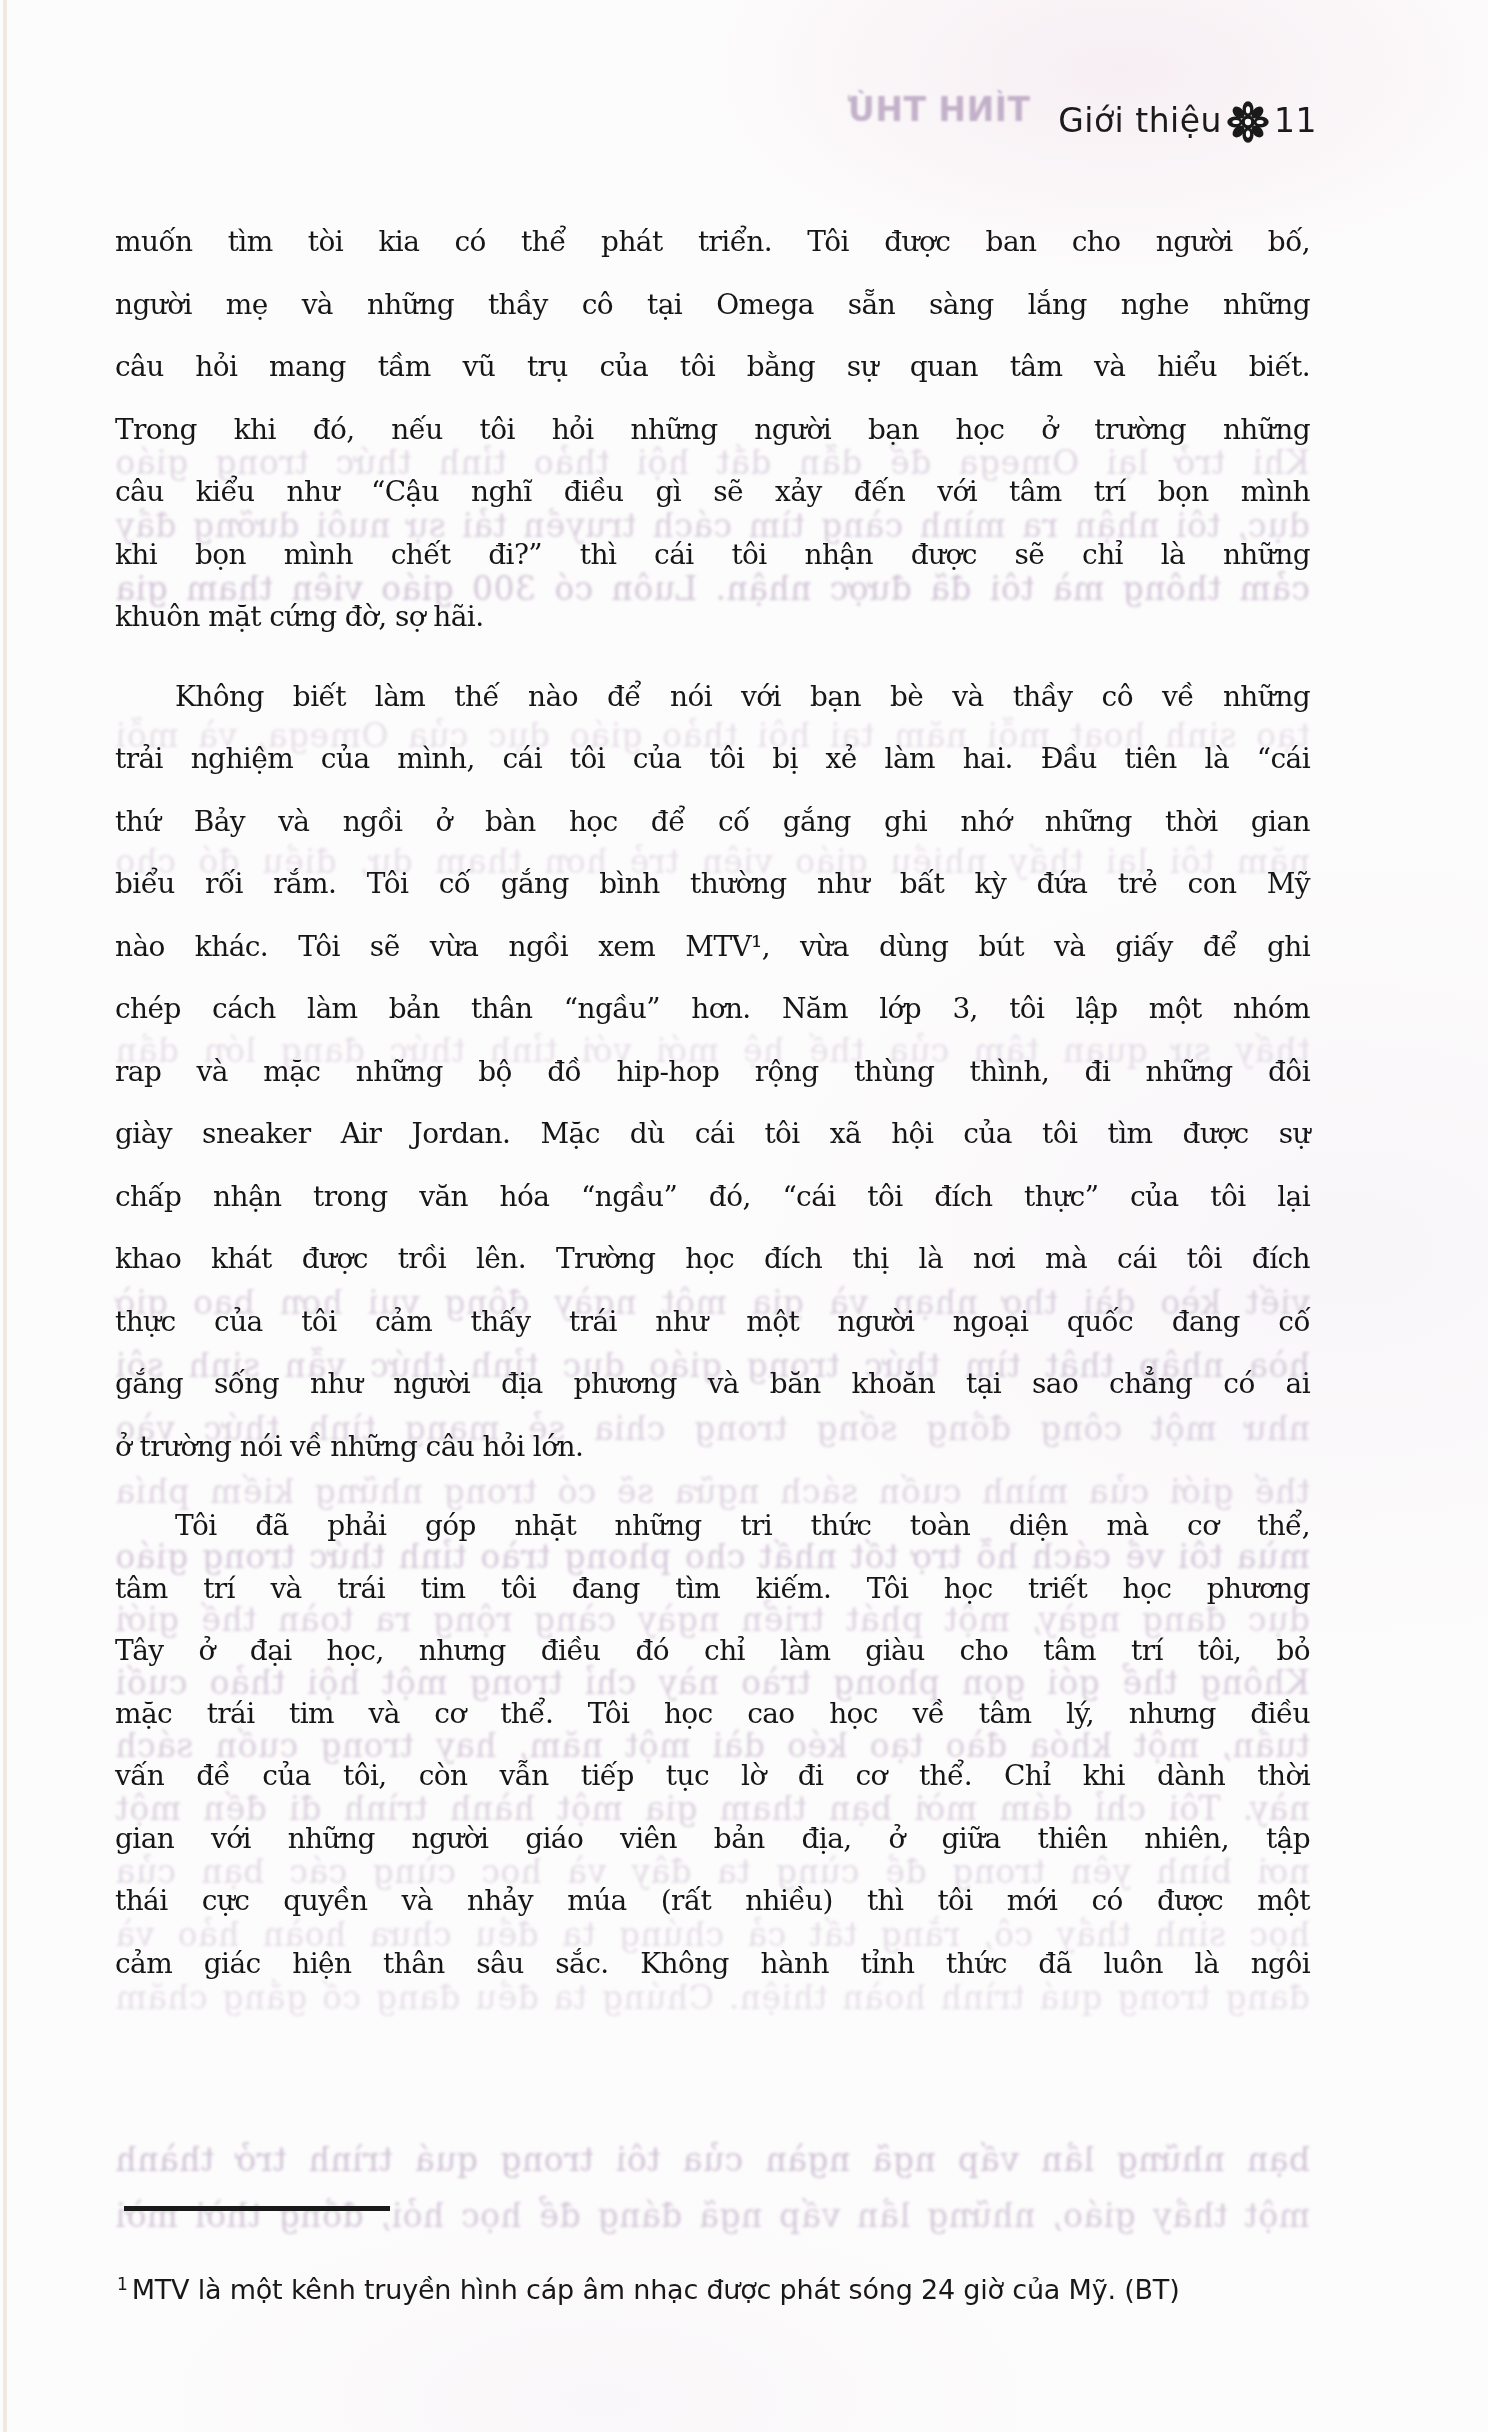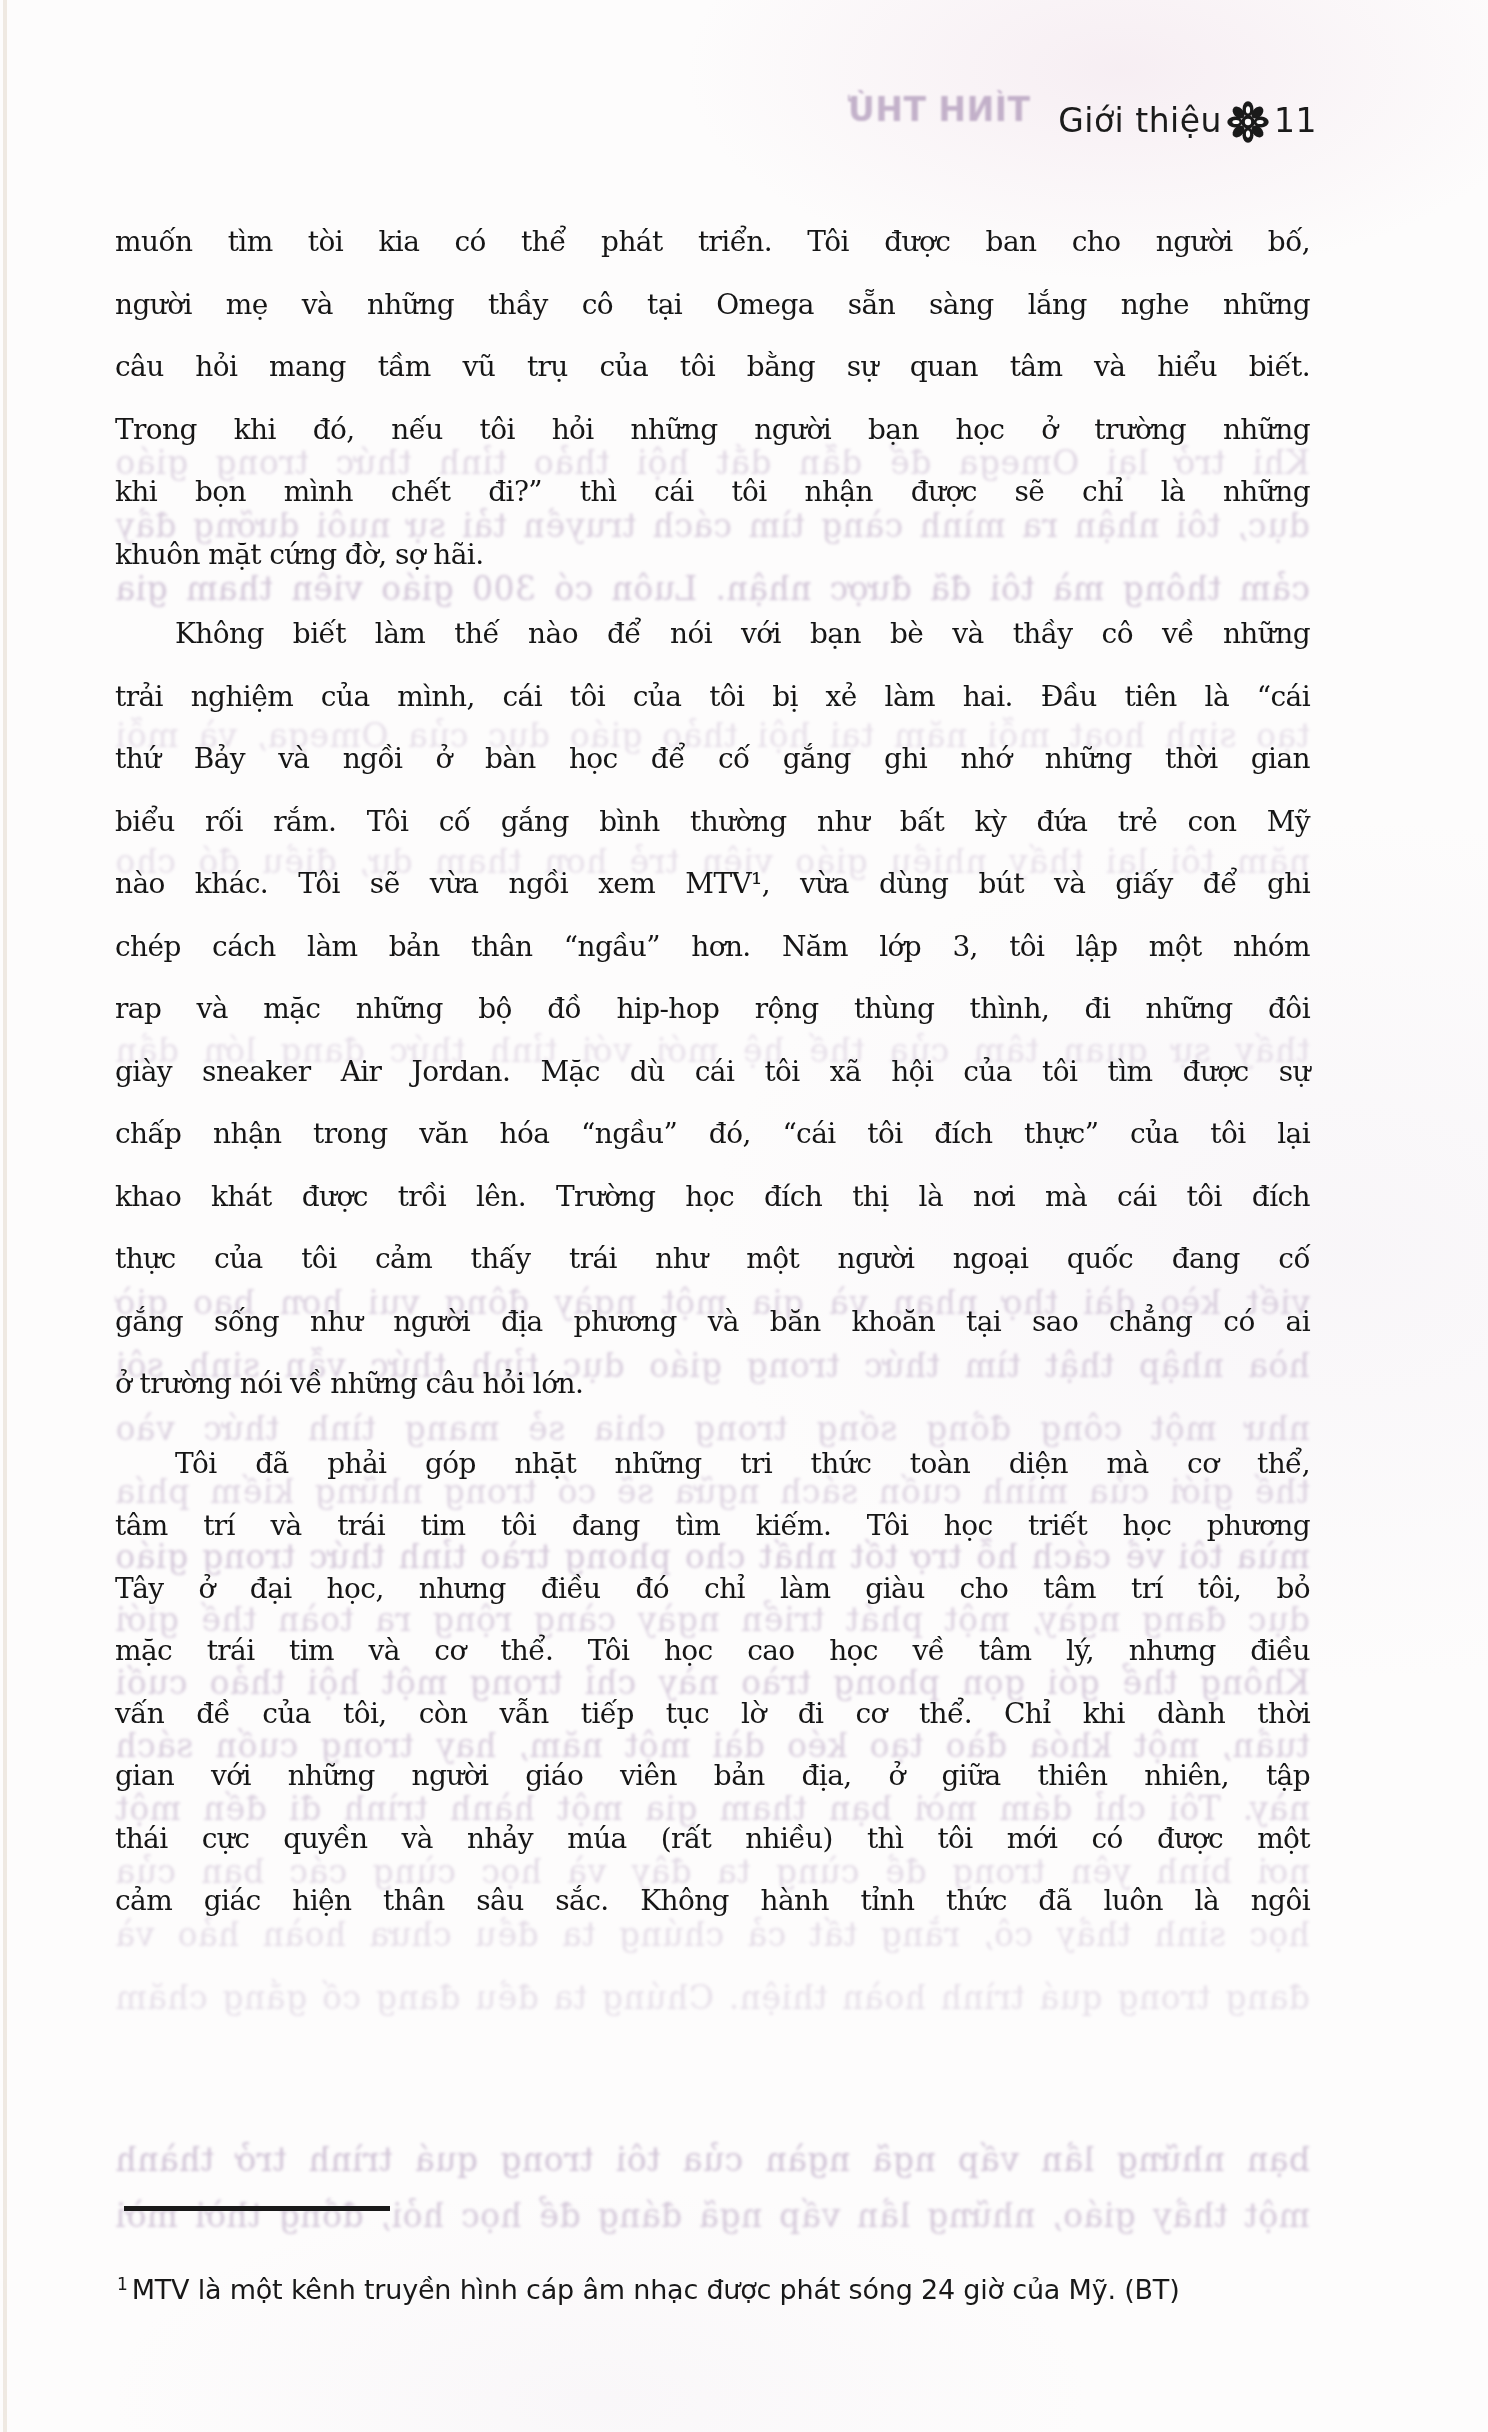--- a/index.html
+++ b/index.html
@@ -123,20 +123,21 @@
     </svg>
     <span>11</span>
   </div>
 
   <div class="content">
       <div class="para">
         <div class="line">muốn tìm tòi kia có thể phát triển. Tôi được ban cho người bố,</div>
         <div class="line">người mẹ và những thầy cô tại Omega sẵn sàng lắng nghe những</div>
         <div class="line">câu hỏi mang tầm vũ trụ của tôi bằng sự quan tâm và hiểu biết.</div>
         <div class="line">Trong khi đó, nếu tôi hỏi những người bạn học ở trường những</div>
+        <div class="line">câu kiểu như “Cậu nghĩ điều gì sẽ xảy đến với tâm trí bọn mình</div>
         <div class="line">khi bọn mình chết đi?” thì cái tôi nhận được sẽ chỉ là những</div>
         <div class="line no-j">khuôn mặt cứng đờ, sợ hãi.</div>
       </div>
       <div class="para indent">
         <div class="line">Không biết làm thế nào để nói với bạn bè và thầy cô về những</div>
         <div class="line">trải nghiệm của mình, cái tôi của tôi bị xẻ làm hai. Đầu tiên là “cái</div>
         <div class="line">thứ Bảy và ngồi ở bàn học để cố gắng ghi nhớ những thời gian</div>
         <div class="line">biểu rối rắm. Tôi cố gắng bình thường như bất kỳ đứa trẻ con Mỹ</div>
         <div class="line">nào khác. Tôi sẽ vừa ngồi xem MTV¹, vừa dùng bút và giấy để ghi</div>
         <div class="line">chép cách làm bản thân “ngầu” hơn. Năm lớp 3, tôi lập một nhóm</div>

